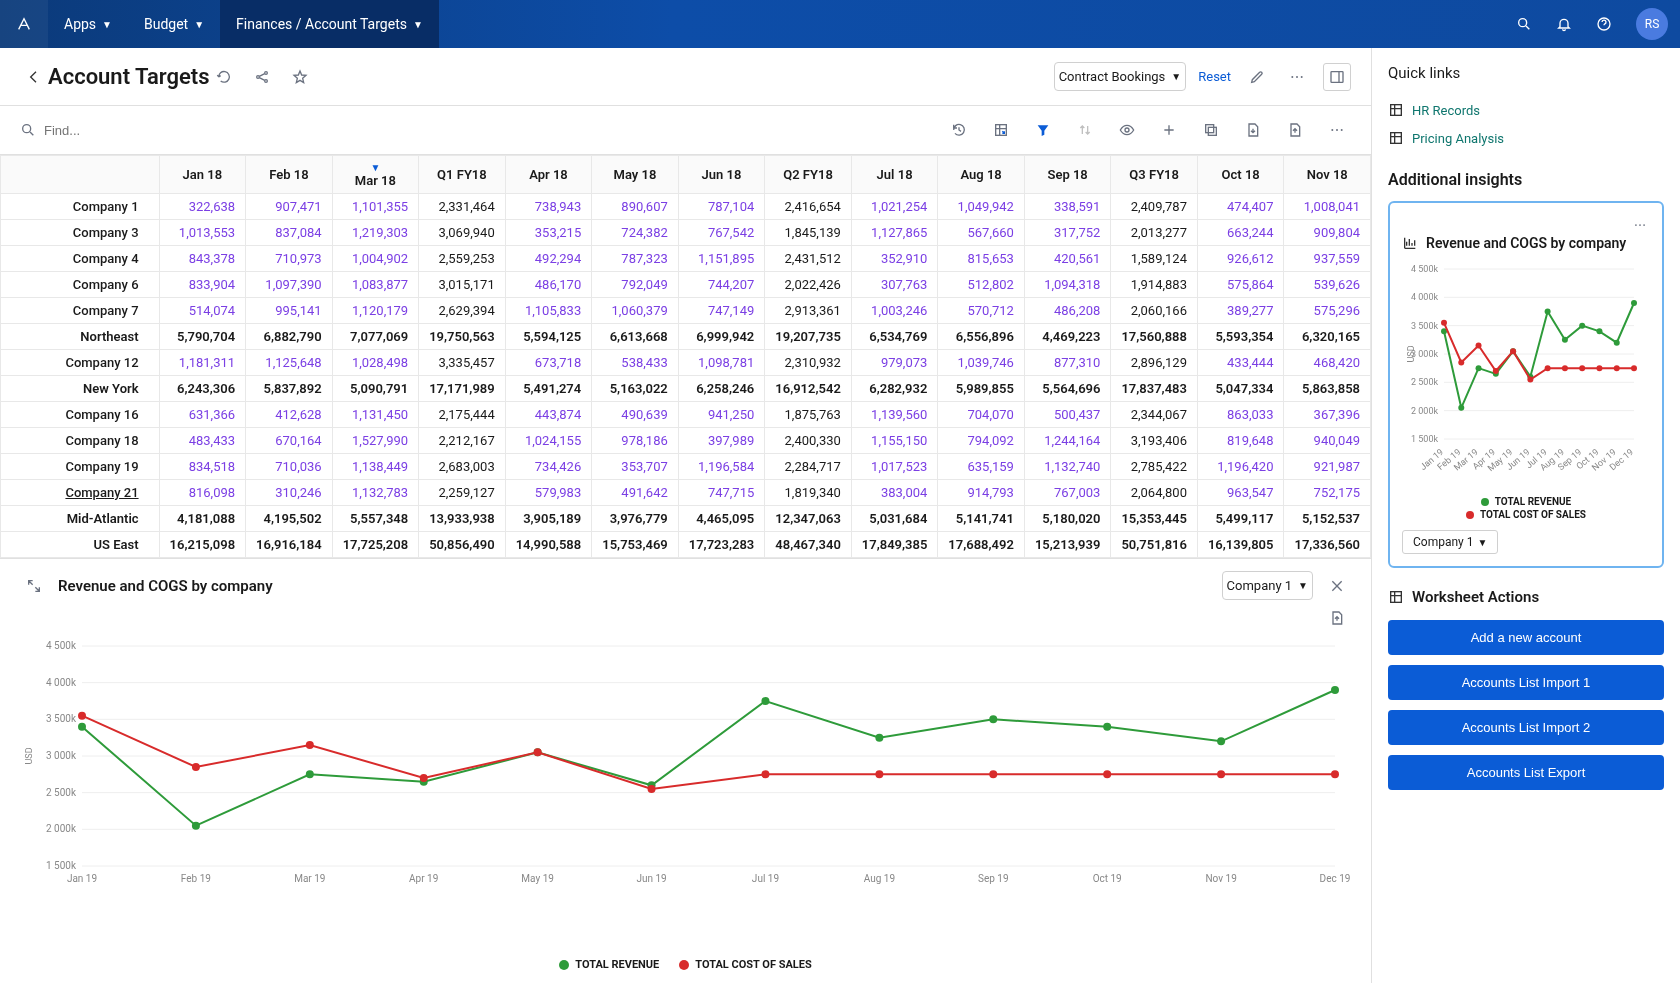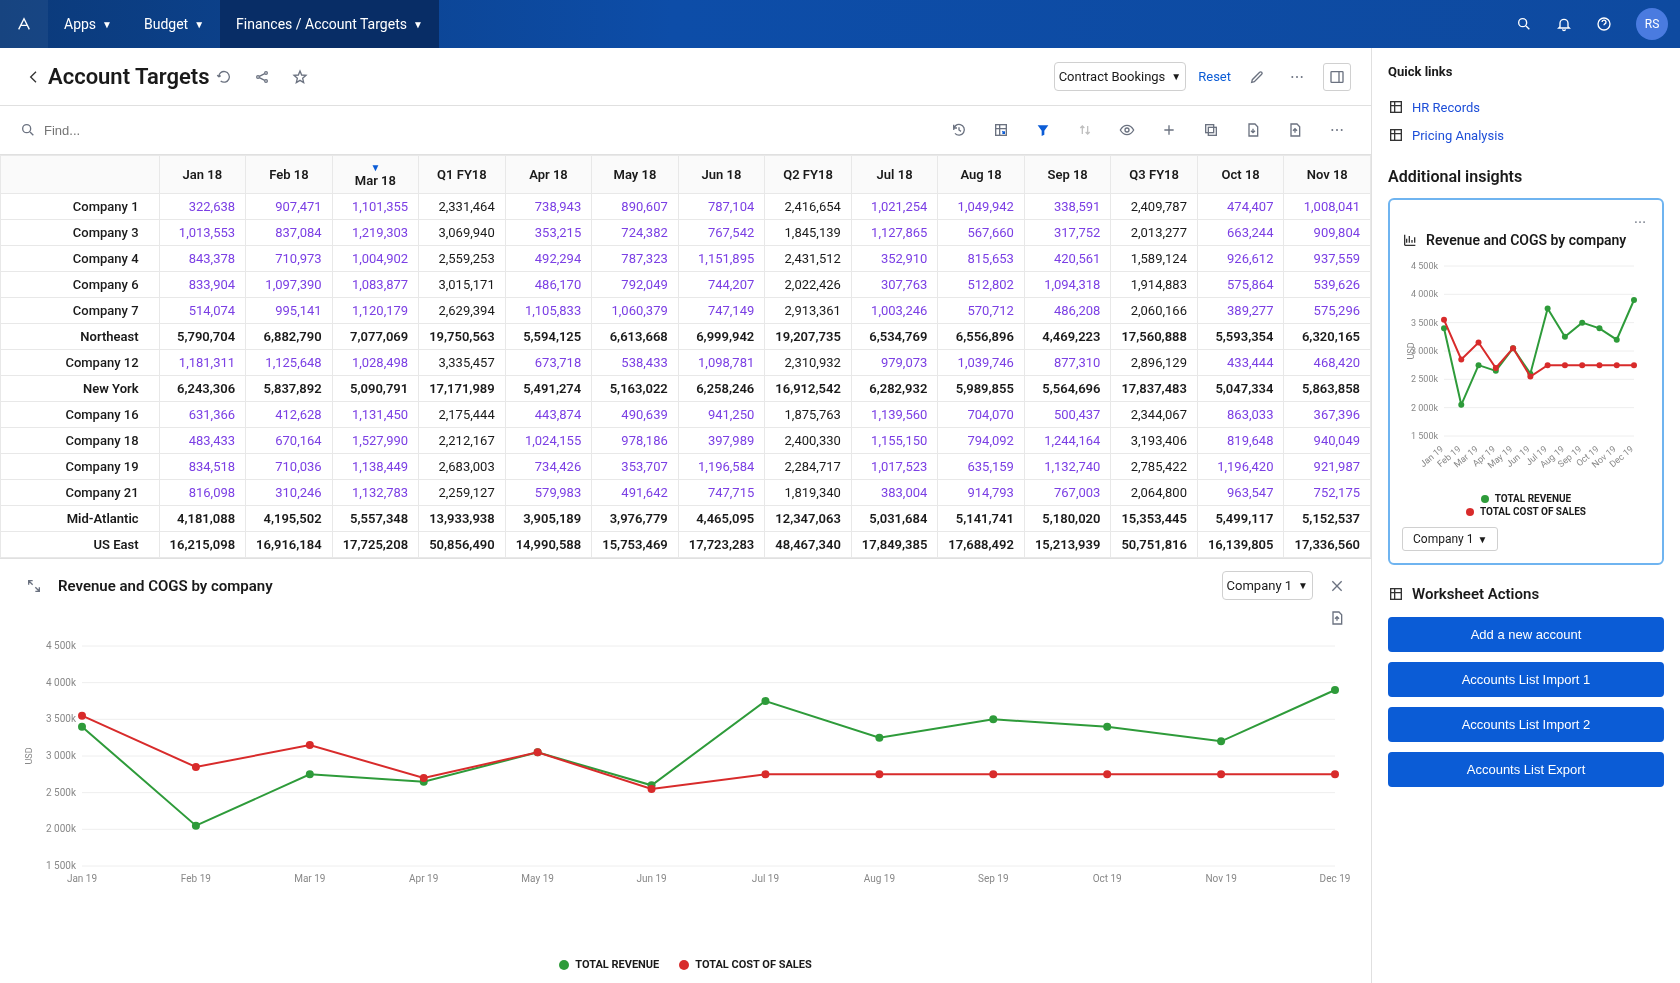--- a/index.html
+++ b/index.html
@@ -48,22 +48,22 @@
 
 .chart-section { border-top:1px solid #e0e0e0; padding:12px 20px; flex:1; display:flex; flex-direction:column; }
 .chart-header { display:flex; align-items:center; gap:10px; }
 .chart-title { font-size:15px; font-weight:600; }
 .chart-body { flex:1; position:relative; }
 .legend { display:flex; justify-content:center; gap:20px; font-size:11px; font-weight:700; margin-top:4px; }
 .legend-item { display:flex; align-items:center; gap:6px; }
 .dot { width:10px; height:10px; border-radius:50%; }
 
 
-.rp-title { font-size:13px; font-weight:700; margin-bottom:14px; }
-.rp-link { display:flex; align-items:center; gap:8px; padding:6px 0; cursor:pointer; color:#1d4ed8; }
+.rp-title { font-size:15px; font-weight:400; margin-bottom:14px; }
+.rp-link { display:flex; align-items:center; gap:8px; padding:6px 0; cursor:pointer; color:#0f766e; }
 .rp-subtitle { font-size:16px; font-weight:600; margin:18px 0 12px; }
 .insight-card { border:2px solid #6fb4f0; border-radius:6px; padding:12px; }
 .insight-card-header { display:flex; align-items:center; gap:8px; font-weight:600; font-size:14px; margin-bottom:8px; }
 .mini-select { border:1px solid #d0d0d0; border-radius:3px; padding:4px 10px; display:inline-flex; align-items:center; gap:4px; cursor:pointer; font-size:12px; margin-top:10px; }
 .action-button { display:block; width:100%; background:#0b5cd6; color:#fff; border:none; border-radius:4px; padding:10px; font-size:13px; margin-bottom:10px; cursor:pointer; text-align:center; }
 .rp-section-head { display:flex; align-items:center; gap:8px; font-weight:600; font-size:15px; margin:20px 0 14px; }
 
 svg.icon { width:16px; height:16px; }
 .chevron { font-size:10px; }
 </style>
@@ -439,21 +439,21 @@
                 <td class="link">1,196,584</td>
                 <td class="">2,284,717</td>
                 <td class="link">1,017,523</td>
                 <td class="link">635,159</td>
                 <td class="link">1,132,740</td>
                 <td class="">2,785,422</td>
                 <td class="link">1,196,420</td>
                 <td class="link">921,987</td>
               </tr>
               <tr class="">
-                <td class="rowhdr" style="padding-left:48px;">Company 21</td>
+                <td class="rowhdr" style="padding-left:48px;text-decoration:underline;">Company 21</td>
                 <td class="link">816,098</td>
                 <td class="link">310,246</td>
                 <td class="link">1,132,783</td>
                 <td class="">2,259,127</td>
                 <td class="link">579,983</td>
                 <td class="link">491,642</td>
                 <td class="link">747,715</td>
                 <td class="">1,819,340</td>
                 <td class="link">383,004</td>
                 <td class="link">914,793</td>

